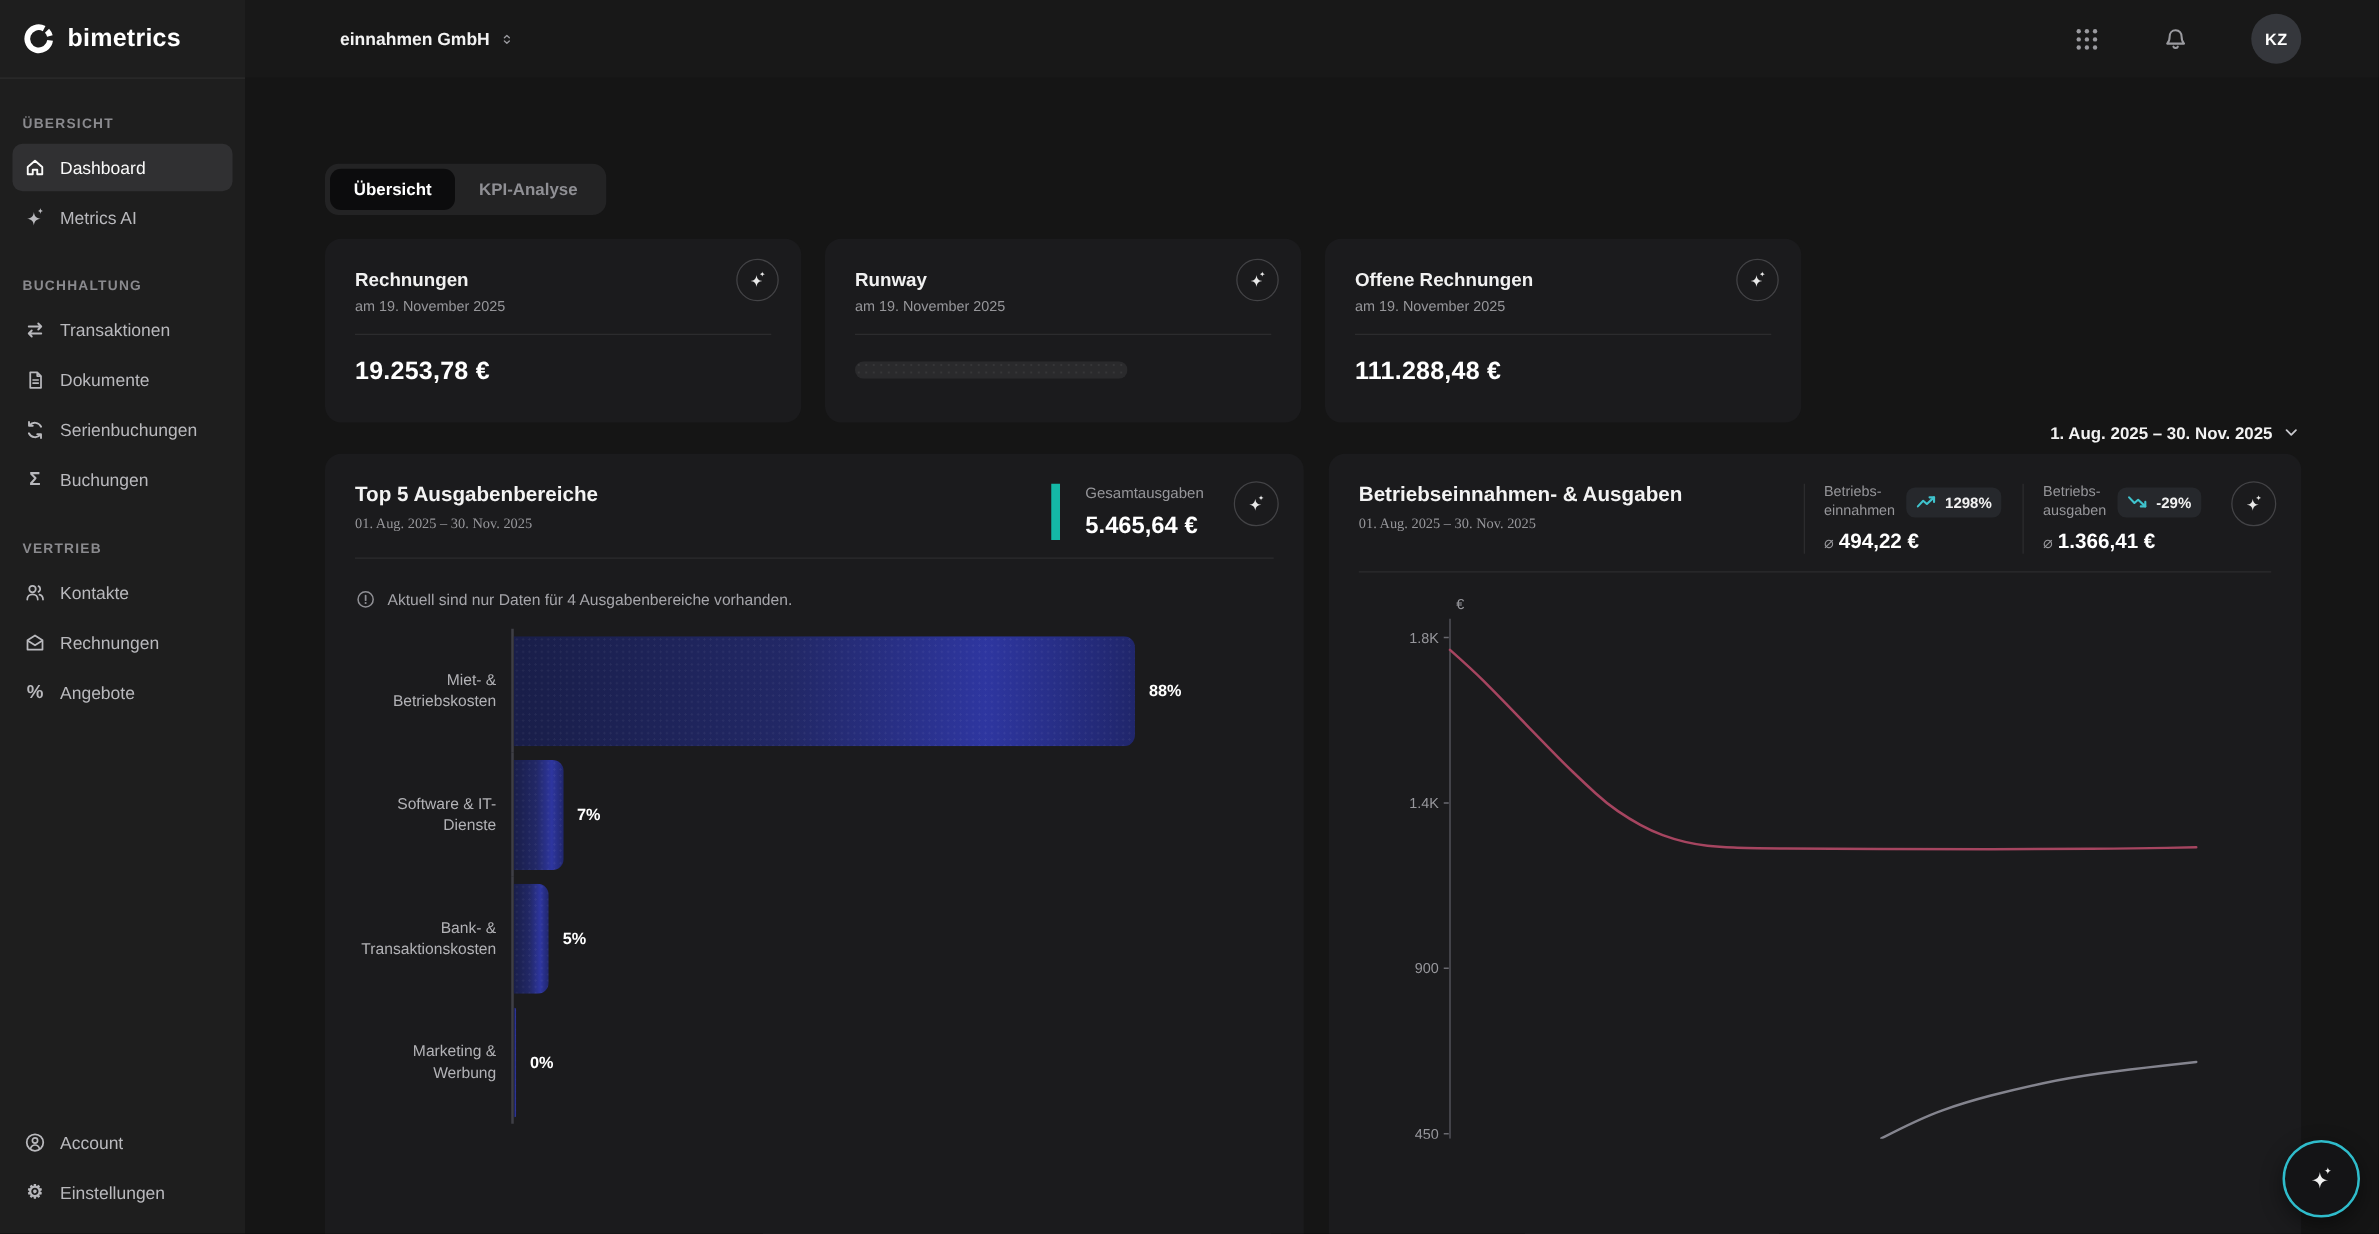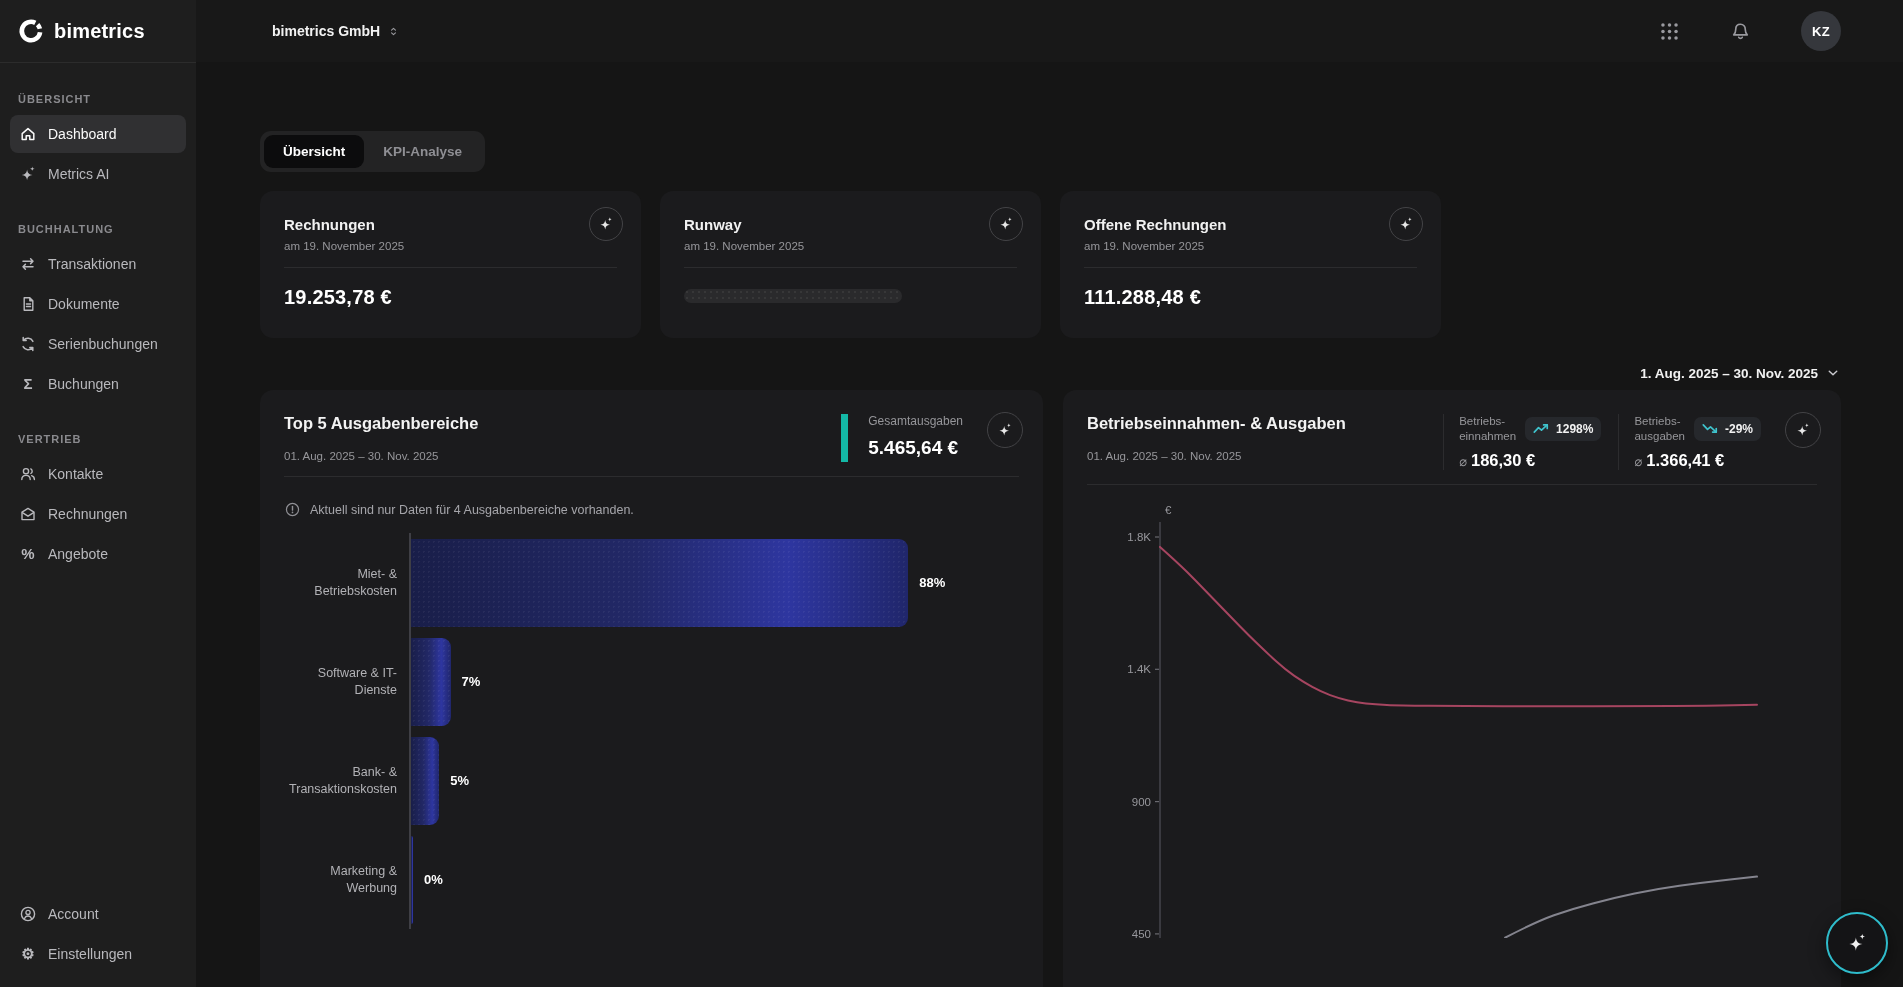--- a/index.html
+++ b/index.html
@@ -47,31 +47,31 @@
   .kpi-sub { font-size:11.5px; color:#96969a; margin-top:7px; }
   .kpi-divider { height:1px; background:#2c2c2e; margin-top:15px; }
   .kpi-value { font-size:20px; font-weight:700; color:#fff; margin-top:18px; letter-spacing:.2px; }
   .skeleton { margin-top:21px; width:218px; height:14px; border-radius:7px; background:#2a2a2c;
               background-image:radial-gradient(rgba(255,255,255,.06) 1px, transparent 1px); background-size:6px 6px; }
   .sparkle-btn { position:absolute; top:16px; right:18px; width:34px; height:34px; border-radius:50%;
                  border:1px solid #434346; background:transparent; color:#e8e8e8;
                  display:flex; align-items:center; justify-content:center; cursor:pointer; }
   .sparkle-btn .ic { width:16px; height:16px; }
   
-  .date-row { display:flex; justify-content:flex-end; align-items:center; gap:7px; margin-top:27px;
+  .date-row { display:flex; justify-content:flex-end; align-items:center; gap:7px; 
               font-size:13.5px; font-weight:700; color:#f2f2f2; cursor:pointer; }
   .date-row .ic { width:16px; height:16px; color:#c9c9ce; }
   
   .charts-row { display:grid; grid-template-columns:783fr 778fr; gap:20px; margin-top:9px; }
   .chart-card { height:720px; padding:24px 24px 0; overflow:hidden; }
   .chart-header { display:flex; align-items:stretch; padding-bottom:14px; padding-right:56px;
                   border-bottom:1px solid #2c2c2e; }
   .chart-title-block { flex:1; }
   .chart-title { font-size:16.5px; font-weight:700; color:#f3f3f3; }
-  .chart-subtitle { font-size:11.5px; color:#96969a; margin-top:17px; }
+  .chart-subtitle { font-size:11.5px; color:#96969a; margin-top:7px;font-family:Liberation Serif, serif; }
   .total-block { border-left:7px solid #14b8a6; padding-left:20px; margin-left:16px; }
   .total-label { font-size:12px; color:#96969a; }
   .total-value { font-size:19px; font-weight:700; color:#fff; margin-top:9px; }
   .header-sparkle { top:22px; right:20px; width:36px; height:36px; }
   
   .stat-block { border-left:1px solid #2c2c2e; padding-left:15px; margin-left:17px; }
   .stat-top { display:flex; align-items:center; gap:9px; }
   .stat-label { font-size:11.5px; line-height:1.3; color:#96969a; }
   .trend-badge { display:flex; align-items:center; gap:6px; background:#26282c; border-radius:7px;
                  padding:5px 8px; font-size:12px; font-weight:700; color:#f2f2f2; }
@@ -256,21 +256,21 @@
       </div>
       <div class="nav-item">
         <span class="glyph">⚙</span>
         <span>Einstellungen</span>
       </div>
     </div>
   </aside>
 
   <header class="topbar">
     <div class="company-select">
-      <span class="company-name">bimetrics GmbH</span>
+      <span class="company-name">einnahmen GmbH</span>
       <svg class="ic" style="width:13px;height:13px;color:#9a9a9f">
           <use href="#ic-unfold"></use>
         </svg>
     </div>
     <div class="topbar-right">
       <button class="icon-btn">
         <svg class="ic">
             <use href="#ic-grid"></use>
           </svg>
       </button>
@@ -407,21 +407,21 @@
                 <div>einnahmen</div>
               </div>
               <div class="trend-badge">
                 <svg>
                     <use href="#ic-trend-up"></use>
                   </svg>
                 <span>1298%</span>
               </div>
             </div>
             <div class="stat-value">
-              <span class="avg">⌀</span><span>186,30 €</span>
+              <span class="avg">⌀</span><span>494,22 €</span>
             </div>
           </div>
           <div class="stat-block">
             <div class="stat-top">
               <div class="stat-label">
                 <div>Betriebs-</div>
                 <div>ausgaben</div>
               </div>
               <div class="trend-badge">
                 <svg>

